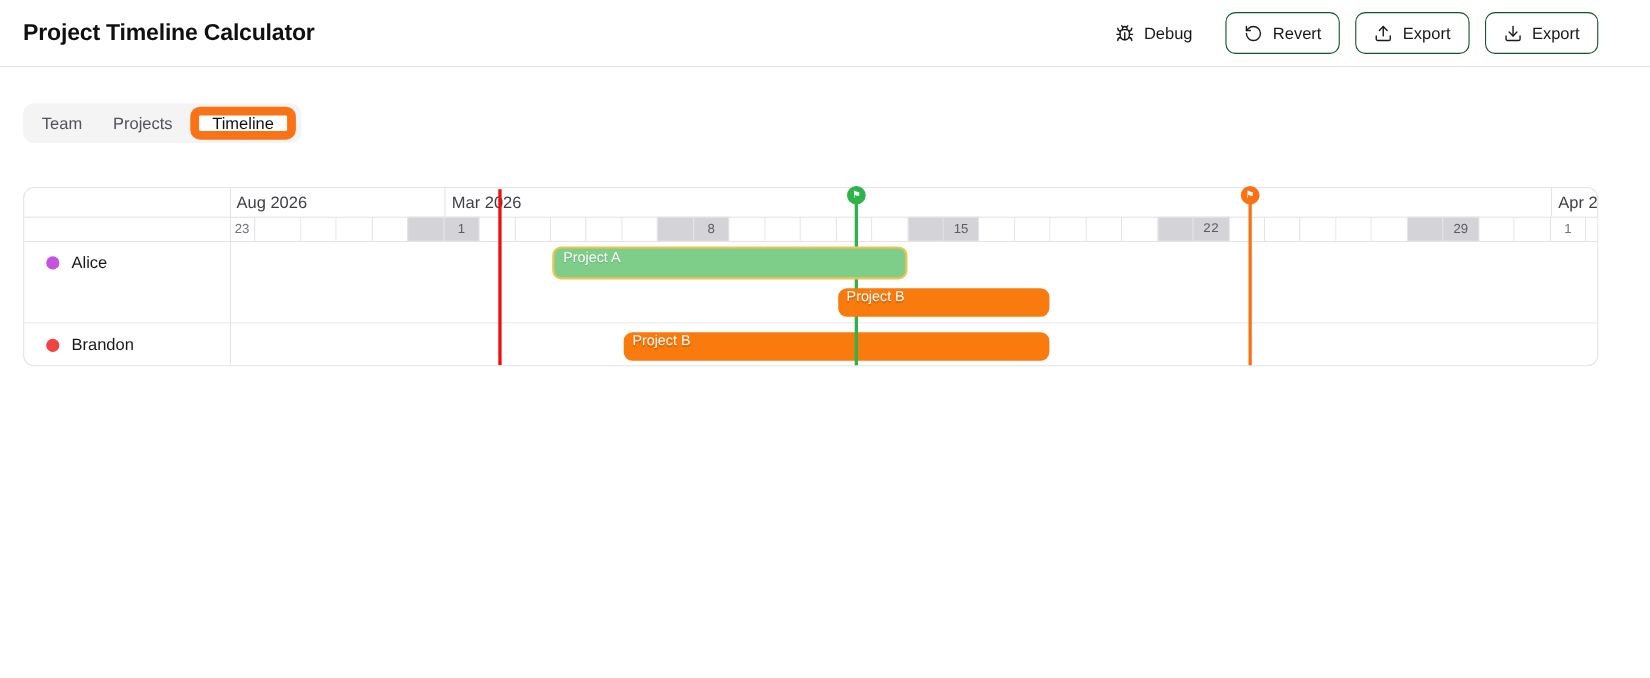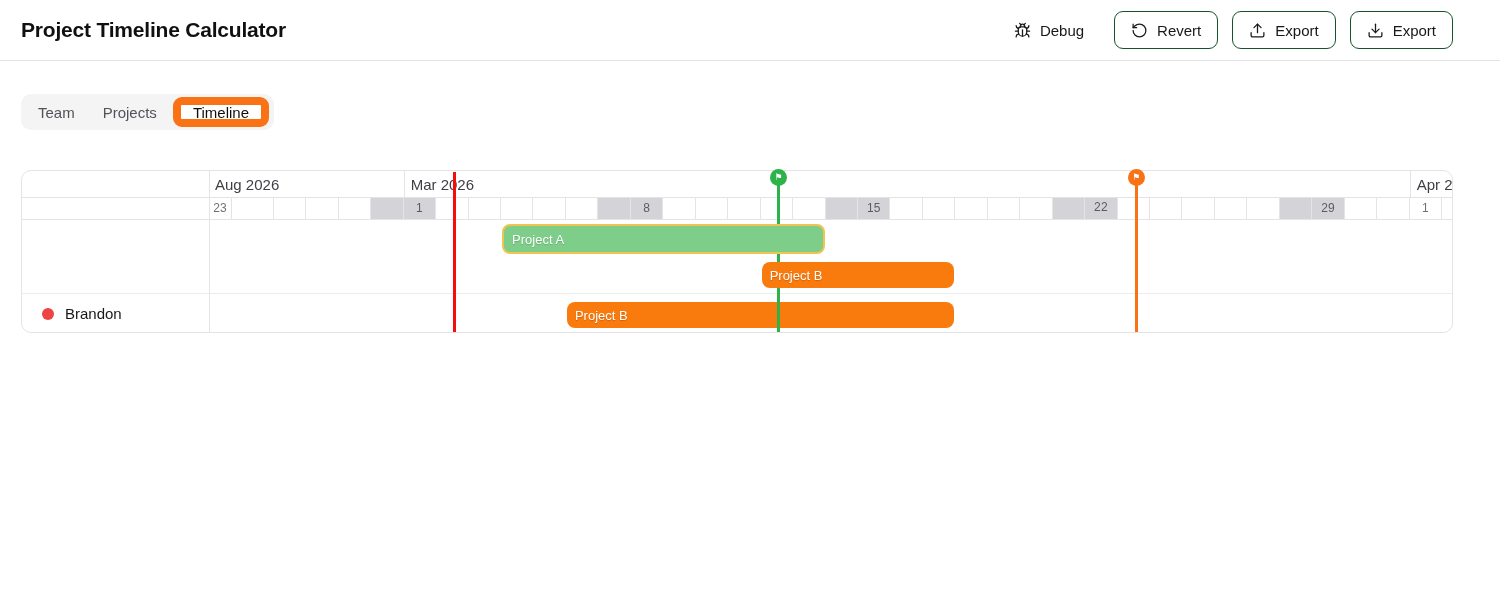--- a/index.html
+++ b/index.html
@@ -67,21 +67,21 @@
   .hline { position:absolute; left:0; width:1432px; height:1px; background:#e4e4e7; }
   .hline.soft { background:#ececee; }
   .vline-col { position:absolute; top:0; width:1px; height:163px; background:#e4e4e7; }
   .member {
     position:absolute; left:0; width:187px;
     display:flex; align-items:center; gap:11px; padding-left:20px;
     font-size:15px; color:#18181b;
   }
   .dot { width:12px; height:12px; border-radius:50%; flex:0 0 auto; }
   .bar {
-    position:absolute; border-radius:8px; display:flex; align-items:center;
+    position:absolute; border-radius:8px; display:flex; align-items:flex-start;
     cursor:pointer;
   }
   .bar span {
     padding-left:8px; font-size:13px; color:#fff; white-space:nowrap;
     text-shadow:0 1px 1px rgba(0,0,0,0.18);
   }
   .marker-line { position:absolute; width:3px; cursor:ew-resize; }
   .flag {
     position:absolute; top:-2px; width:17px; height:17px; border-radius:50%;
     display:flex; align-items:center; justify-content:center;
@@ -186,20 +186,24 @@
       <div class="day-cell weekend" style="left: 1257.85px; width: 32.45px;"></div>
       <div class="day-cell weekend" style="left: 1290.3px; width: 32.45px;">29</div>
       <div class="day-cell" style="left: 1322.75px; width: 32.45px;"></div>
       <div class="day-cell" style="left: 1355.2px; width: 32.45px;"></div>
       <div class="day-cell" style="left: 1387.65px; width: 32.45px;">1</div>
       <div class="day-cell" style="left: 1420.1px; width: 32.45px;"></div>
       <div class="hline" style="top: 26px;"></div>
       <div class="hline" style="top: 48px;"></div>
       <div class="hline soft" style="top: 122px;"></div>
       <div class="vline-col" style="left: 187px;"></div>
+      <div class="member" style="top: 48px; height: 40px;">
+        <span class="dot" style="background: rgb(198, 83, 224);"></span>
+        <span>Alice</span>
+      </div>
       <div class="bar" style="left: 480.05px; width: 322.5px; top: 53px; height: 30px; background: rgb(126, 206, 138); border: 2px solid rgb(240, 196, 80); z-index: 3;">
         <span>Project A</span>
       </div>
       <div class="bar" style="left: 739.65px; width: 192.7px; top: 91px; height: 26px; background: rgb(249, 122, 13); z-index: 3;">
         <span>Project B</span>
       </div>
       <div class="member" style="top: 122px; height: 41px;">
         <span class="dot" style="background: rgb(239, 68, 68);"></span>
         <span>Brandon</span>
       </div>

